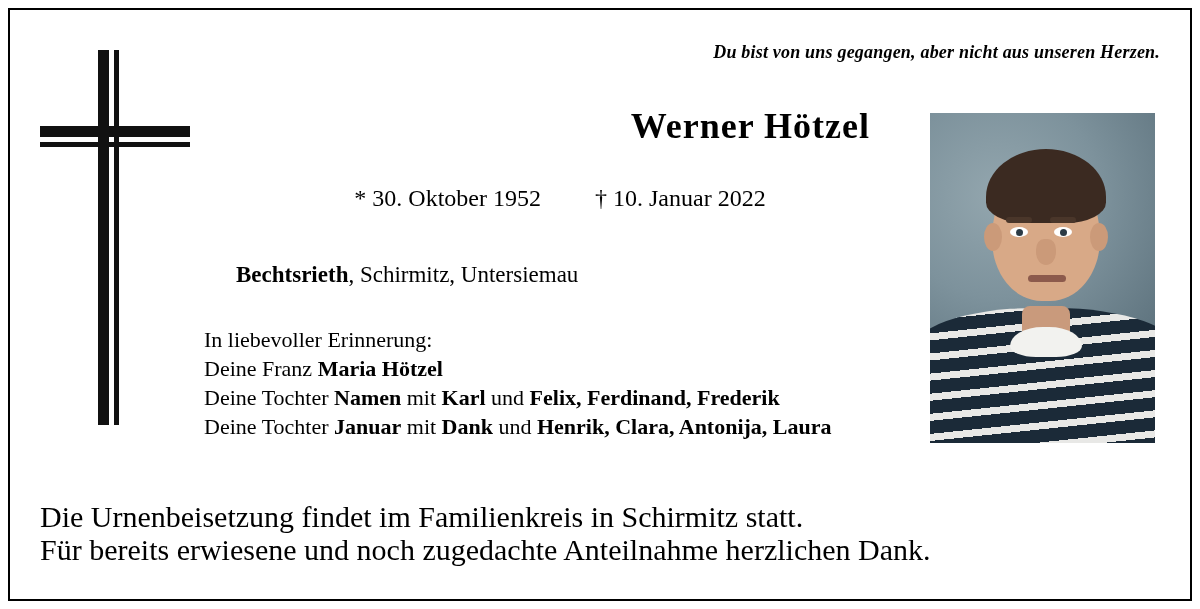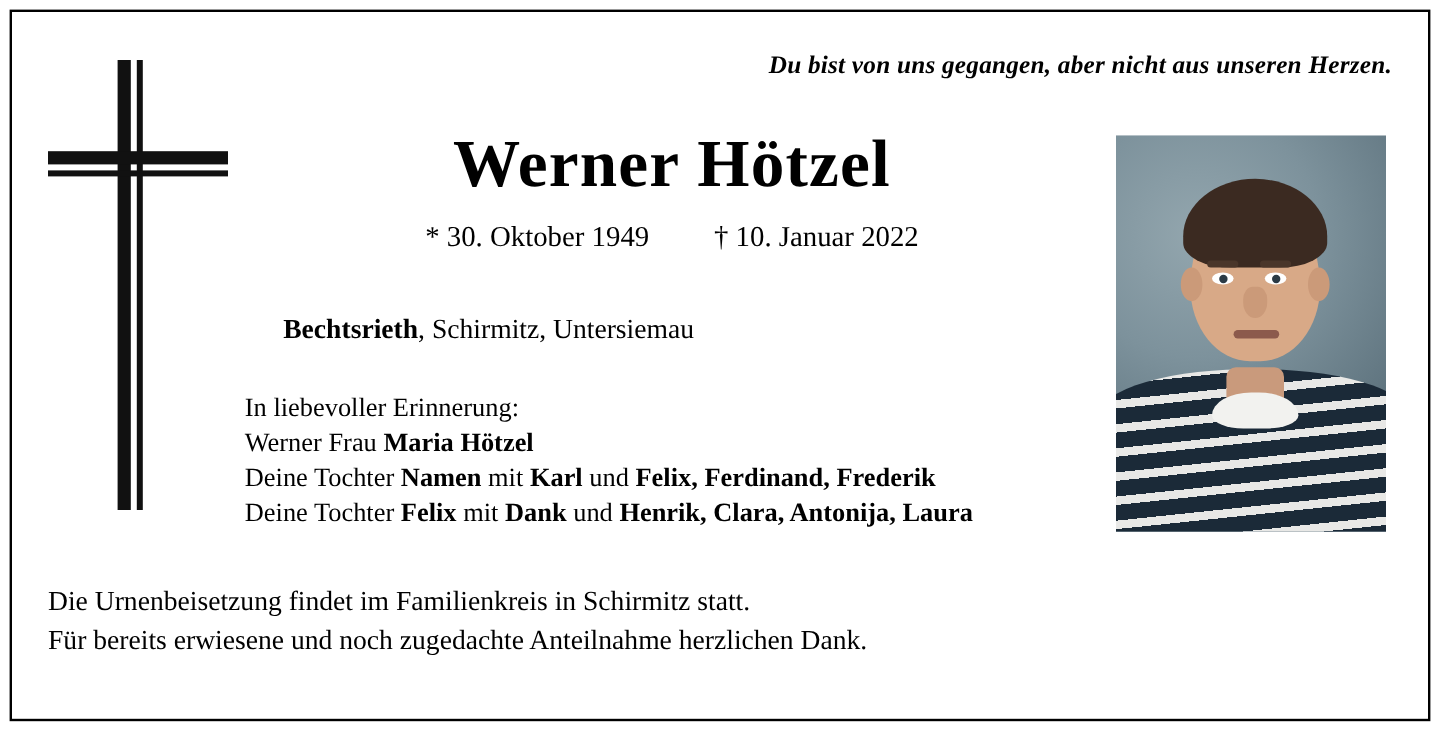--- a/index.html
+++ b/index.html
@@ -29,21 +29,21 @@
     bottom: 8px;
     border: 2px solid #000000;
     box-sizing: border-box;
   }
   .epitaph {
     position: absolute;
     right: 40px;
     top: 42px;
     font-style: italic;
     font-weight: bold;
-    font-size: 21px;
+    font-size: 18px;
     letter-spacing: 0.2px;
     white-space: nowrap;
   }
 
   
   .cross {
     position: absolute;
     left: 40px;
     top: 50px;
     width: 150px;
@@ -80,22 +80,22 @@
     width: 150px;
     height: 5px;
     background: #111111;
   }
 
   .name {
     position: absolute;
     left: 250px;
     top: 105px;
     width: 620px;
-    text-align: center;
-    font-size: 56px;
+    text-align: right;
+    font-size: 36px;
     font-weight: bold;
     letter-spacing: 1px;
   }
   .dates {
     position: absolute;
     left: 250px;
     top: 185px;
     width: 620px;
     text-align: center;
     font-size: 24px;
@@ -250,22 +250,22 @@
     top: 162px;
     width: 38px;
     height: 7px;
     background: #8c5a4c;
     border-radius: 4px;
   }
 
   .footer {
     position: absolute;
     left: 40px;
-    top: 484px;
-    font-size: 23px;
+    top: 500px;
+    font-size: 30px;
     line-height: 33px;
   }
   .footer div { white-space: nowrap; }
 </style>
 </head>
 <body>
 
 <div class="notice">
 
   <div class="border-outer"></div>
@@ -275,39 +275,39 @@
   <div class="cross">
     <div class="vbar"></div>
     <div class="vbar2"></div>
     <div class="hbar"></div>
     <div class="hbar2"></div>
   </div>
 
   <div class="name">Werner Hötzel</div>
 
   <div class="dates">
-    <span>* 30. Oktober 1949</span>
+    <span>* 30. Oktober 1952</span>
     <span class="gap"></span>
     <span>† 10. Januar 2022</span>
   </div>
 
   <div class="places">
     <b>Bechtsrieth</b><span>, Schirmitz, Untersiemau</span>
   </div>
 
   <div class="memory">
     <div>In liebevoller Erinnerung:</div>
     <div>
-      <span>Werner Frau </span><b>Maria Hötzel</b>
+      <span>Deine Franz </span><b>Maria Hötzel</b>
     </div>
     <div>
       <span>Deine Tochter </span><b>Namen</b><span> mit </span><b>Karl</b><span> und </span><b>Felix, Ferdinand, Frederik</b>
     </div>
     <div>
-      <span>Deine Tochter </span><b>Felix</b><span> mit </span><b>Dank</b><span> und </span><b>Henrik, Clara, Antonija, Laura</b>
+      <span>Deine Tochter </span><b>Januar</b><span> mit </span><b>Dank</b><span> und </span><b>Henrik, Clara, Antonija, Laura</b>
     </div>
   </div>
 
   <div class="photo">
     <div class="bg"></div>
     <div class="shirt"></div>
     <div class="neck"></div>
     <div class="collar"></div>
     <div class="head"></div>
     <div class="ear-l"></div>

